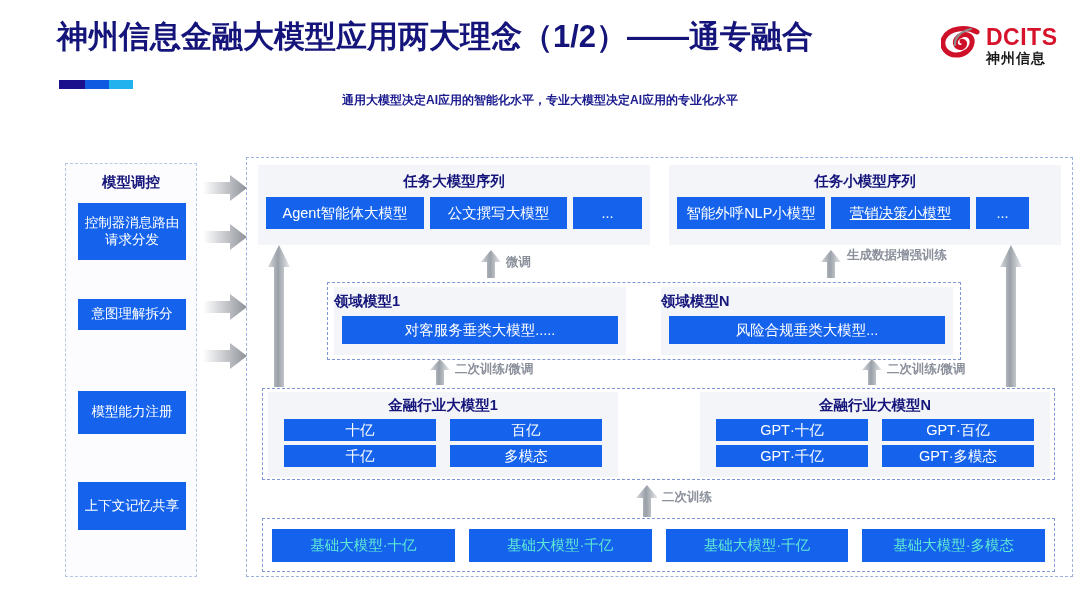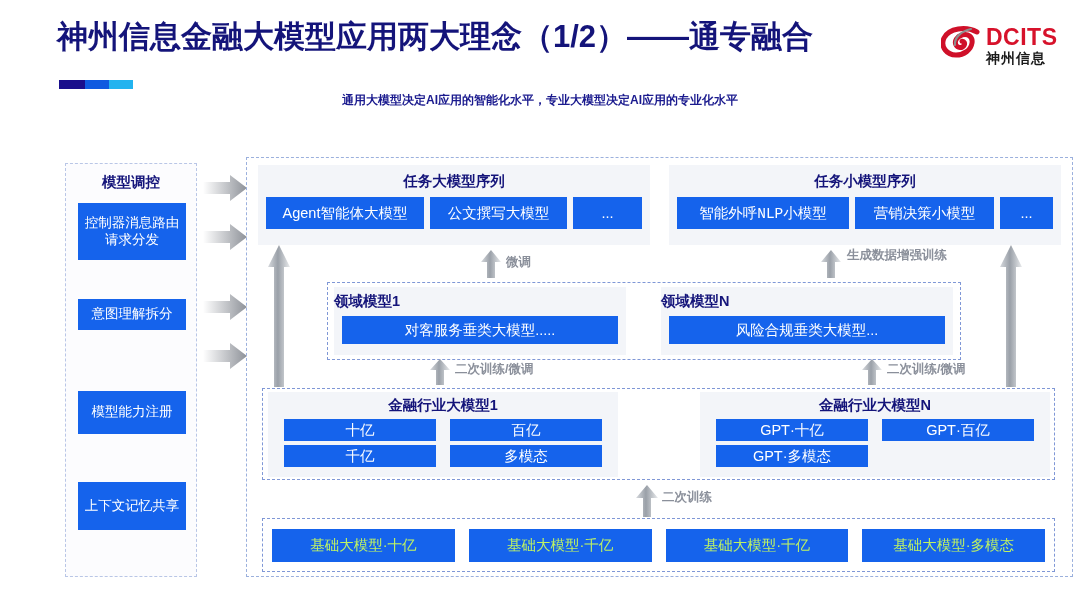--- a/index.html
+++ b/index.html
@@ -163,22 +163,22 @@
     white-space: nowrap;
     box-sizing: border-box;
     padding: 0 22px;
   }
 
   #r1-left  { left: 258px; top: 165px; width: 392px; height: 80px; }
   #r1-right { left: 669px; top: 165px; width: 392px; height: 80px; }
   #r1-left .chip-0  { width: 158px; }
   #r1-left .chip-1  { width: 137px; }
   #r1-left .chip-2  { width: 69px; }
-  #r1-right .chip-0 { width: 172px; font-family: Liberation Mono, monospace; }
-  #r1-right .chip-1 { width: 139px; }
+  #r1-right .chip-0 { width: 148px; }
+  #r1-right .chip-1 { width: 139px; text-decoration: underline; }
   #r1-right .chip-2 { width: 53px; }
 
   
   .domain-wrap {
     position: absolute;
     left: 327px;
     top: 282px;
     width: 634px;
     height: 78px;
     border: 1px dashed #7f97d6;
@@ -267,21 +267,21 @@
     border: 1px dashed #7f97d6;
     box-sizing: border-box;
     display: flex;
     align-items: center;
     gap: 14px;
     padding: 0 9px;
   }
   .base-box {
     flex: 1;
     background: #1563ec;
-    color: #bef264;
+    color: #5eead4;
     font-size: 14.5px;
     height: 33px;
     display: flex;
     align-items: center;
     justify-content: center;
     white-space: nowrap;
   }
 
   
   .up-arrow { position: absolute; }
@@ -398,20 +398,21 @@
       <div class="ind-cellbox">百亿</div>
       <div class="ind-cellbox">千亿</div>
       <div class="ind-cellbox">多模态</div>
     </div>
   </div>
   <div class="ind-cell ic-right">
     <div class="ind-head">金融行业大模型N</div>
     <div class="ind-grid">
       <div class="ind-cellbox">GPT·十亿</div>
       <div class="ind-cellbox">GPT·百亿</div>
+      <div class="ind-cellbox">GPT·千亿</div>
       <div class="ind-cellbox">GPT·多模态</div>
     </div>
   </div>
 </div>
 
 <div class="base-wrap">
   <div class="base-box">基础大模型·十亿</div>
   <div class="base-box">基础大模型·千亿</div>
   <div class="base-box">基础大模型·千亿</div>
   <div class="base-box">基础大模型·多模态</div>

